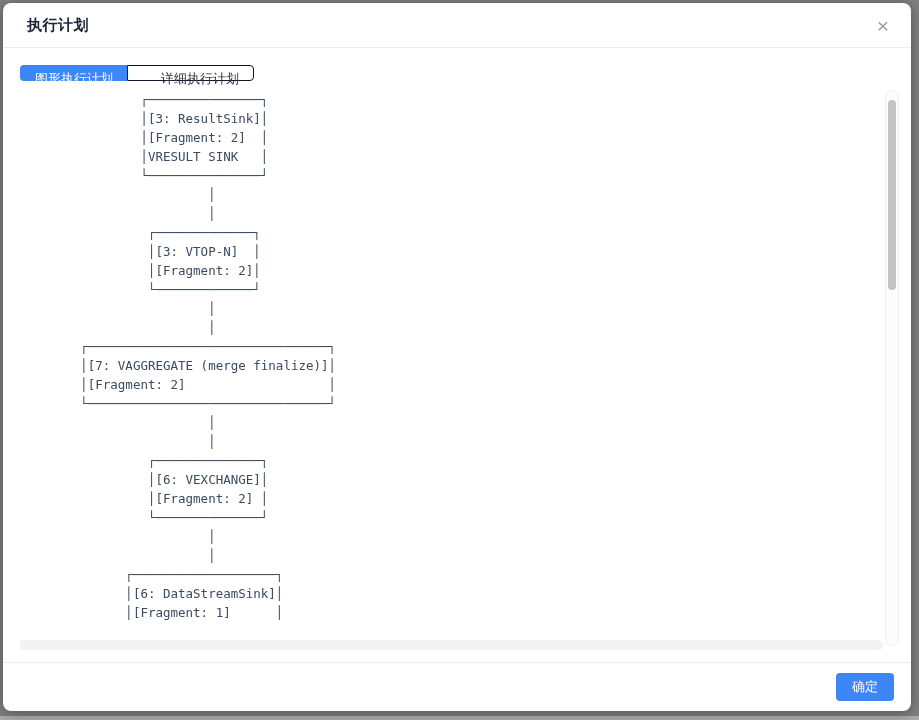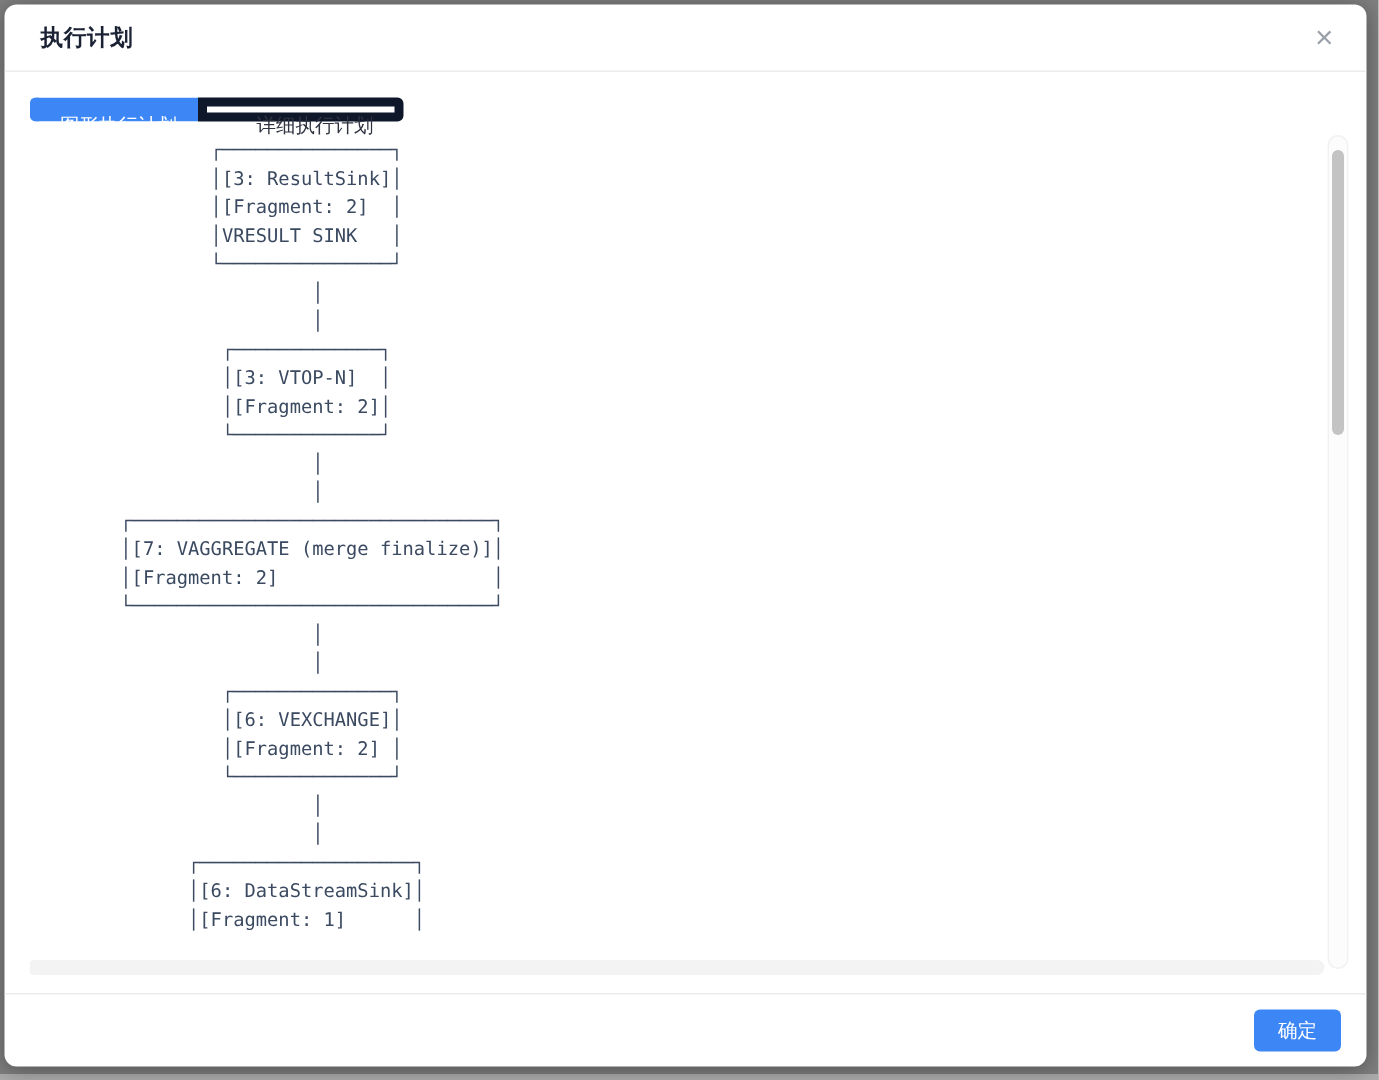--- a/index.html
+++ b/index.html
@@ -35,21 +35,21 @@
     font-size:21px; line-height:1; color:#9aa0a8; cursor:pointer;
     font-weight:400; user-select:none;
   }
   .modal-body{
     flex:1; display:flex; flex-direction:column;
     padding:17px 0 0 17px; min-height:0;
   }
   .tabs{display:flex;}
   .tab{
     font-size:13px; height:16px; line-height:26px; padding:0 14px;
-    border:6px solid #0f172a; background:#fff; color:#2f3340;
+    border:1px solid #0f172a; background:#fff; color:#2f3340;
     cursor:pointer; white-space:nowrap;
   }
   .tab:first-child{border-radius:4px 0 0 4px; border-right:none;}
   .tab:last-child{border-radius:0 4px 4px 0;padding-left:33px;}
   .tab.active{background:var(--primary); border-color:var(--primary); color:#fff;}
   .plan-area{
     flex:1; position:relative; overflow:hidden; margin-top:7px; min-height:0;
   }
   .plan-pre{
     font-family:"DejaVu Sans Mono","Liberation Mono",monospace;

